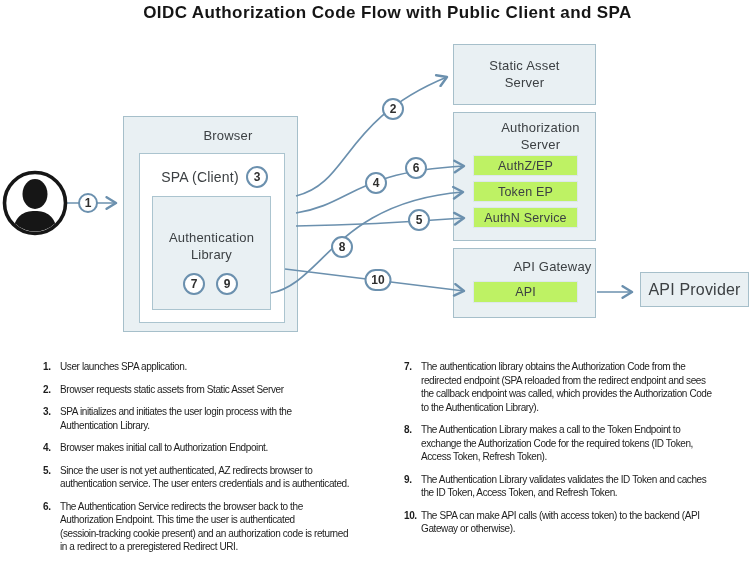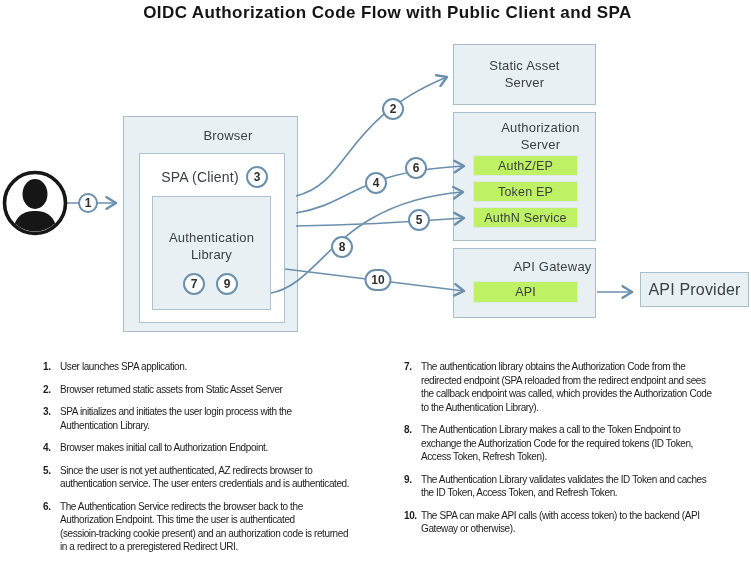--- a/index.html
+++ b/index.html
@@ -102,21 +102,21 @@
   <div class="badge" style="left:227px;top:284px;">9</div>
   <div class="badge wide" style="left:378px;top:280px;">10</div>
 
   <div class="steps steps-left">
     <div class="step">
         <span class="step-num">1.</span>
         <span class="step-text">User launches SPA application.</span>
       </div>
     <div class="step">
         <span class="step-num">2.</span>
-        <span class="step-text">Browser returned static assets from Static Asset Server</span>
+        <span class="step-text">Browser requests static assets from Static Asset Server</span>
       </div>
     <div class="step">
         <span class="step-num">3.</span>
         <span class="step-text">SPA initializes and initiates the user login process with the
 Authentication Library.</span>
       </div>
     <div class="step">
         <span class="step-num">4.</span>
         <span class="step-text">Browser makes initial call to Authorization Endpoint.</span>
       </div>

